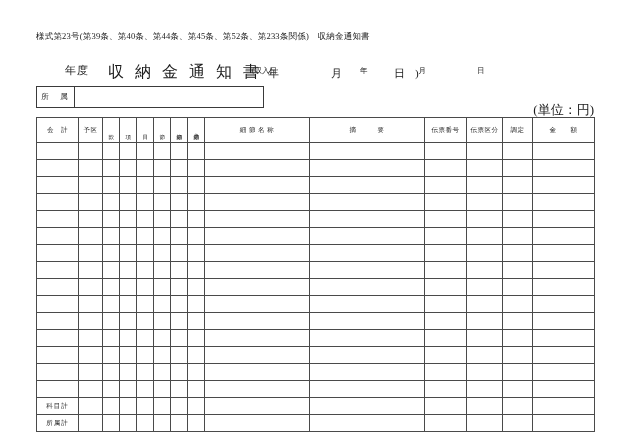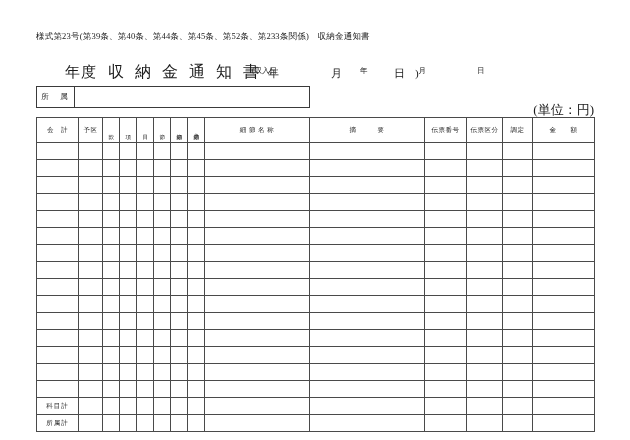--- a/index.html
+++ b/index.html
@@ -33,21 +33,21 @@
     position: absolute;
     left: 60px;
     top: 62px;
     width: 520px;
     height: 18px;
   }
   .fiscal-year {
     position: absolute;
     left: 5px;
     top: 1px;
-    font-size: 15px;
+    font-size: 11px;
     letter-spacing: 1px;
   }
   .main-title {
     position: absolute;
     left: 48px;
     top: 0px;
     font-size: 16px;
     letter-spacing: 3.5px;
     white-space: nowrap;
   }
@@ -72,21 +72,21 @@
     left: 300px;
     top: 4px;
     font-size: 7.5px;
     letter-spacing: 12px;
     white-space: nowrap;
   }
   .dept-box {
     position: absolute;
     left: 36px;
     top: 86px;
-    width: 274px;
+    width: 228px;
     height: 22px;
     border: 1px solid #3a3a3a;
     box-sizing: border-box;
     display: flex;
     align-items: stretch;
   }
   .dept-label {
     width: 38px;
     border-right: 1px solid #3a3a3a;
     display: flex;

